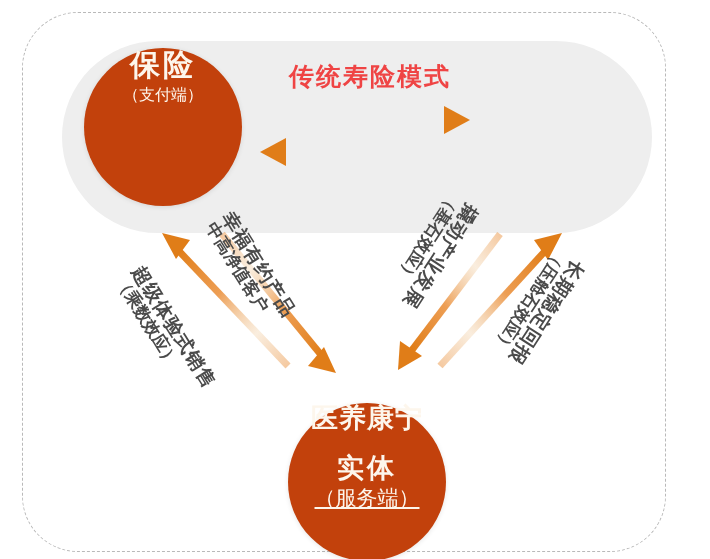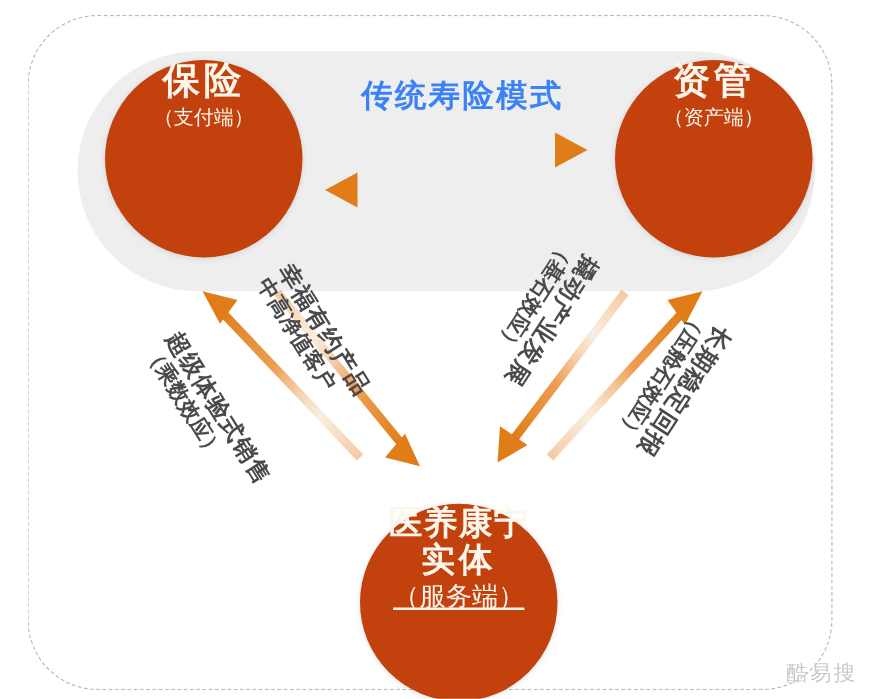--- a/index.html
+++ b/index.html
@@ -59,32 +59,32 @@
     letter-spacing:0px;
     white-space:nowrap;
     margin-top:4px;
   }
   #node-insurance{ left:84px;  top:48px;  width:158px; height:158px; }
   #node-asset    { left:492px; top:48px;  width:158px; height:158px; }
   #node-service  {
     left:288px; top:403px; width:158px; height:158px;
   }
   #node-service .big{ font-size:27px; letter-spacing:1px; }
-  #node-service .big2{ font-size:27px; font-weight:bold; letter-spacing:3px;}
+  #node-service .big2{ font-size:27px; font-weight:bold; letter-spacing:3px;margin-top:20px;}
   #node-service .sub{ font-size:21px; margin-top:3px;text-decoration:underline;}
 
   
   .center-title{
     position:absolute;
     left:255px;top:60px;
     width:230px;
     text-align:center;
     font-size:25px;
     font-weight:bold;
-    color:#3b82f6;
+    color:#ef4444;
     letter-spacing:2px;
     white-space:nowrap;
   }
 
   
   #arrows{
     position:absolute;
     left:0;top:0;
     width:710px;height:559px;
     pointer-events:none;
@@ -217,24 +217,20 @@
       <line x1="500" y1="234" x2="412" y2="350" stroke="url(#gradDiagD)" stroke-width="7"></line>
       <polygon points="398,370 400,341 422,356" fill="#e07d18"></polygon>
     </g>
   </svg>
 
   <div class="node" id="node-insurance">
     <div class="big">保险</div>
     <div class="sub">（支付端）</div>
   </div>
 
-  <div class="node" id="node-asset">
-    <div class="big">资管</div>
-    <div class="sub">（资产端）</div>
-  </div>
 
   <div class="node" id="node-service">
     <div class="big">医养康宁</div>
     <div class="big2">实体</div>
     <div class="sub">（服务端）</div>
   </div>
 
   <div class="center-title">传统寿险模式</div>
 
   <div class="edge-label" id="lbl-product">
@@ -251,16 +247,15 @@
     <div class="l1">撬动产业发展</div>
     <div class="l2">（基石效应）</div>
   </div>
 
   <div class="edge-label" id="lbl-return">
     <div class="l1">长期稳定回报</div>
     <div class="l2">（压舱石效应）</div>
   </div>
 
   <div class="watermark">
-    <div class="wm-cn">酷易搜</div>
   </div>
 
 </div>
 
 </body></html>

